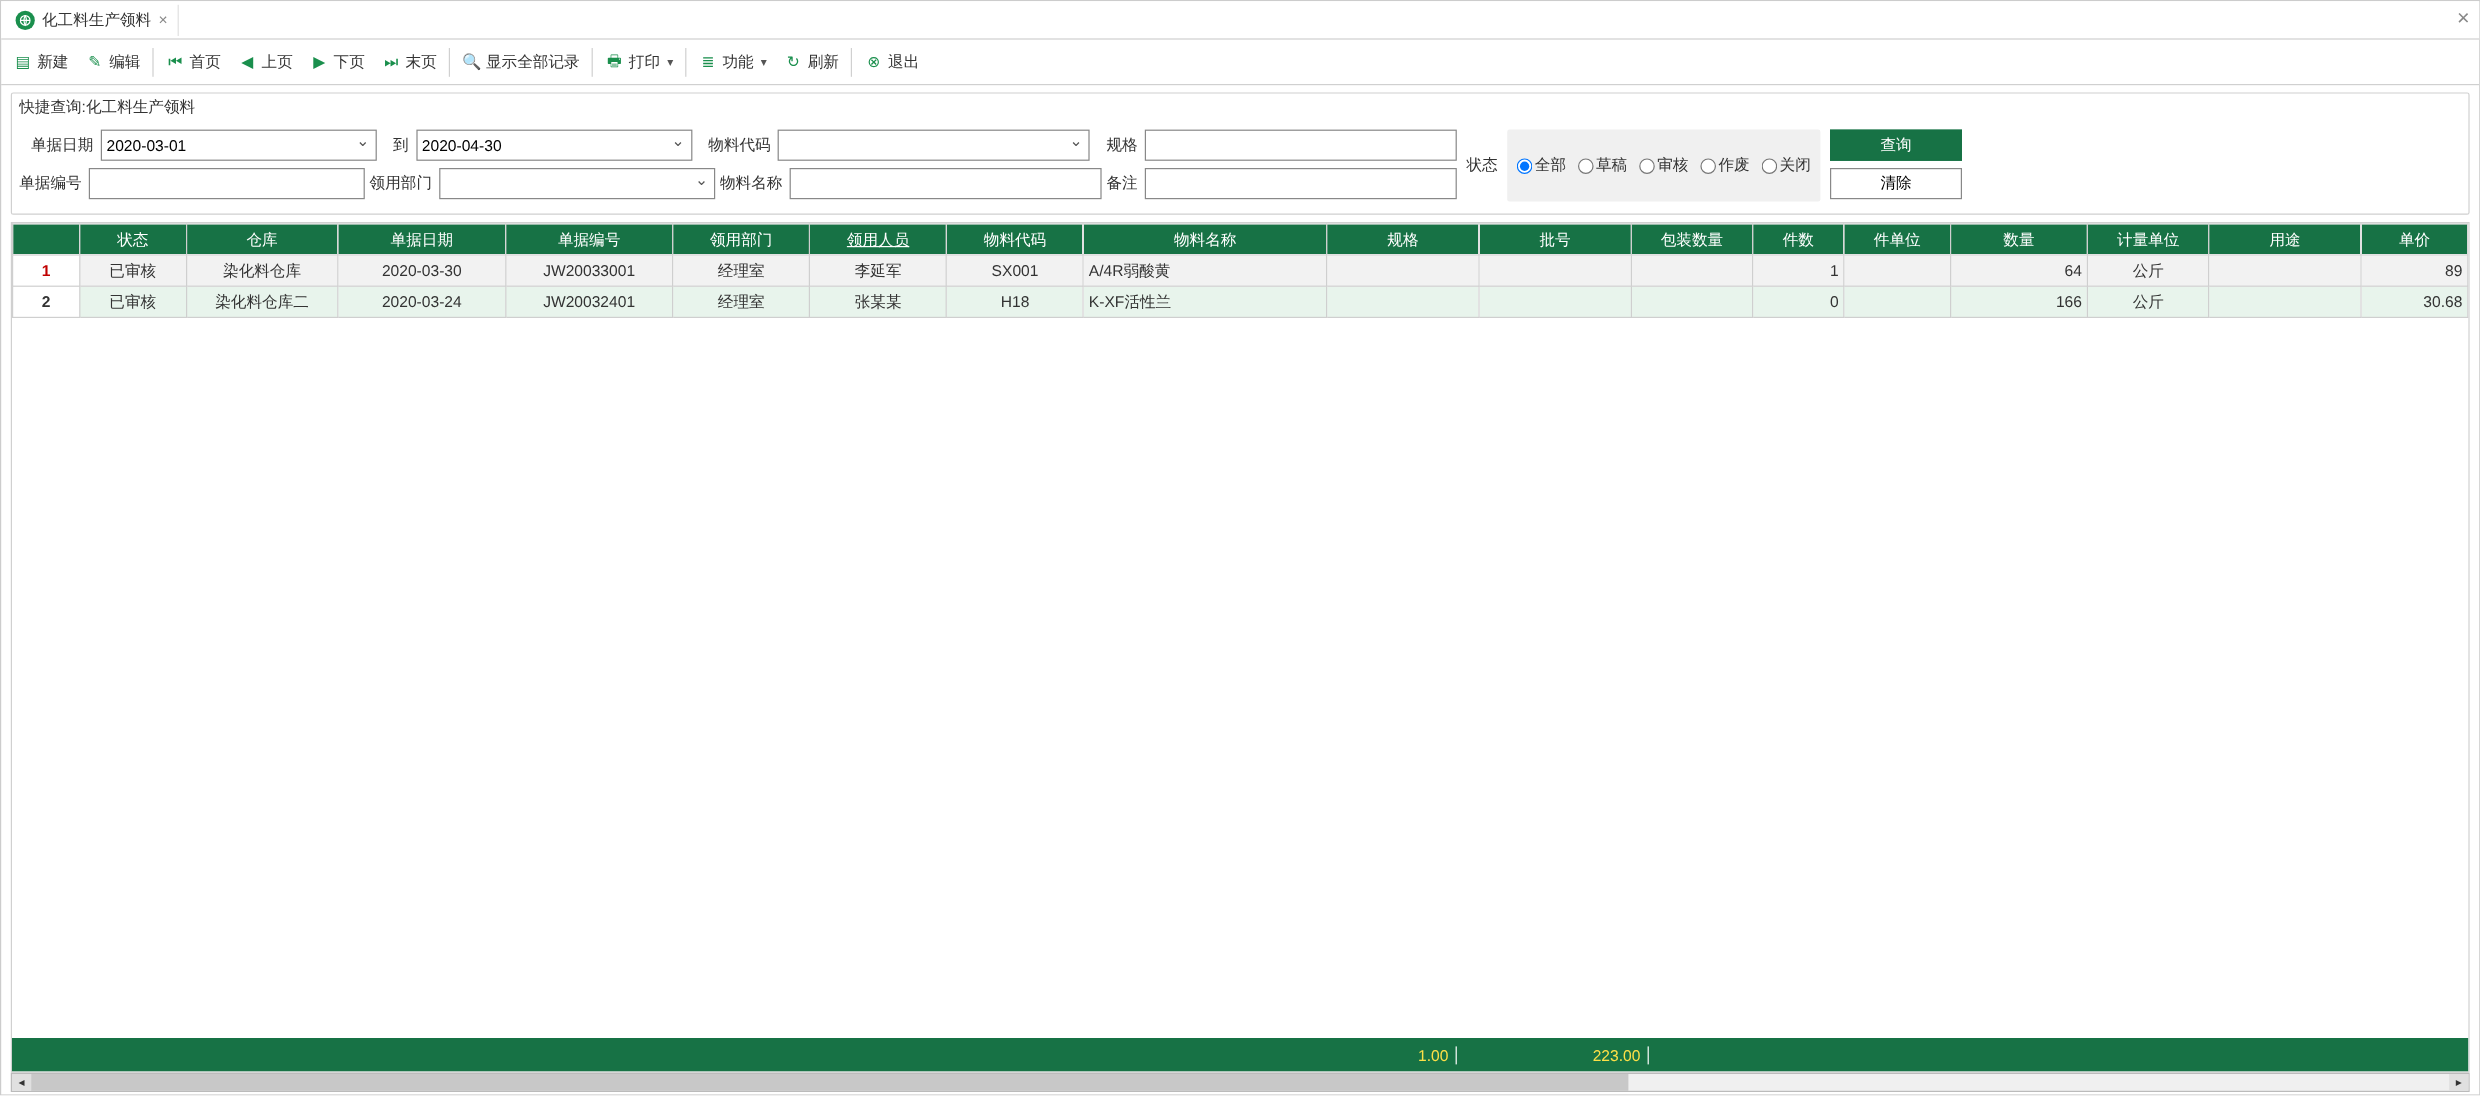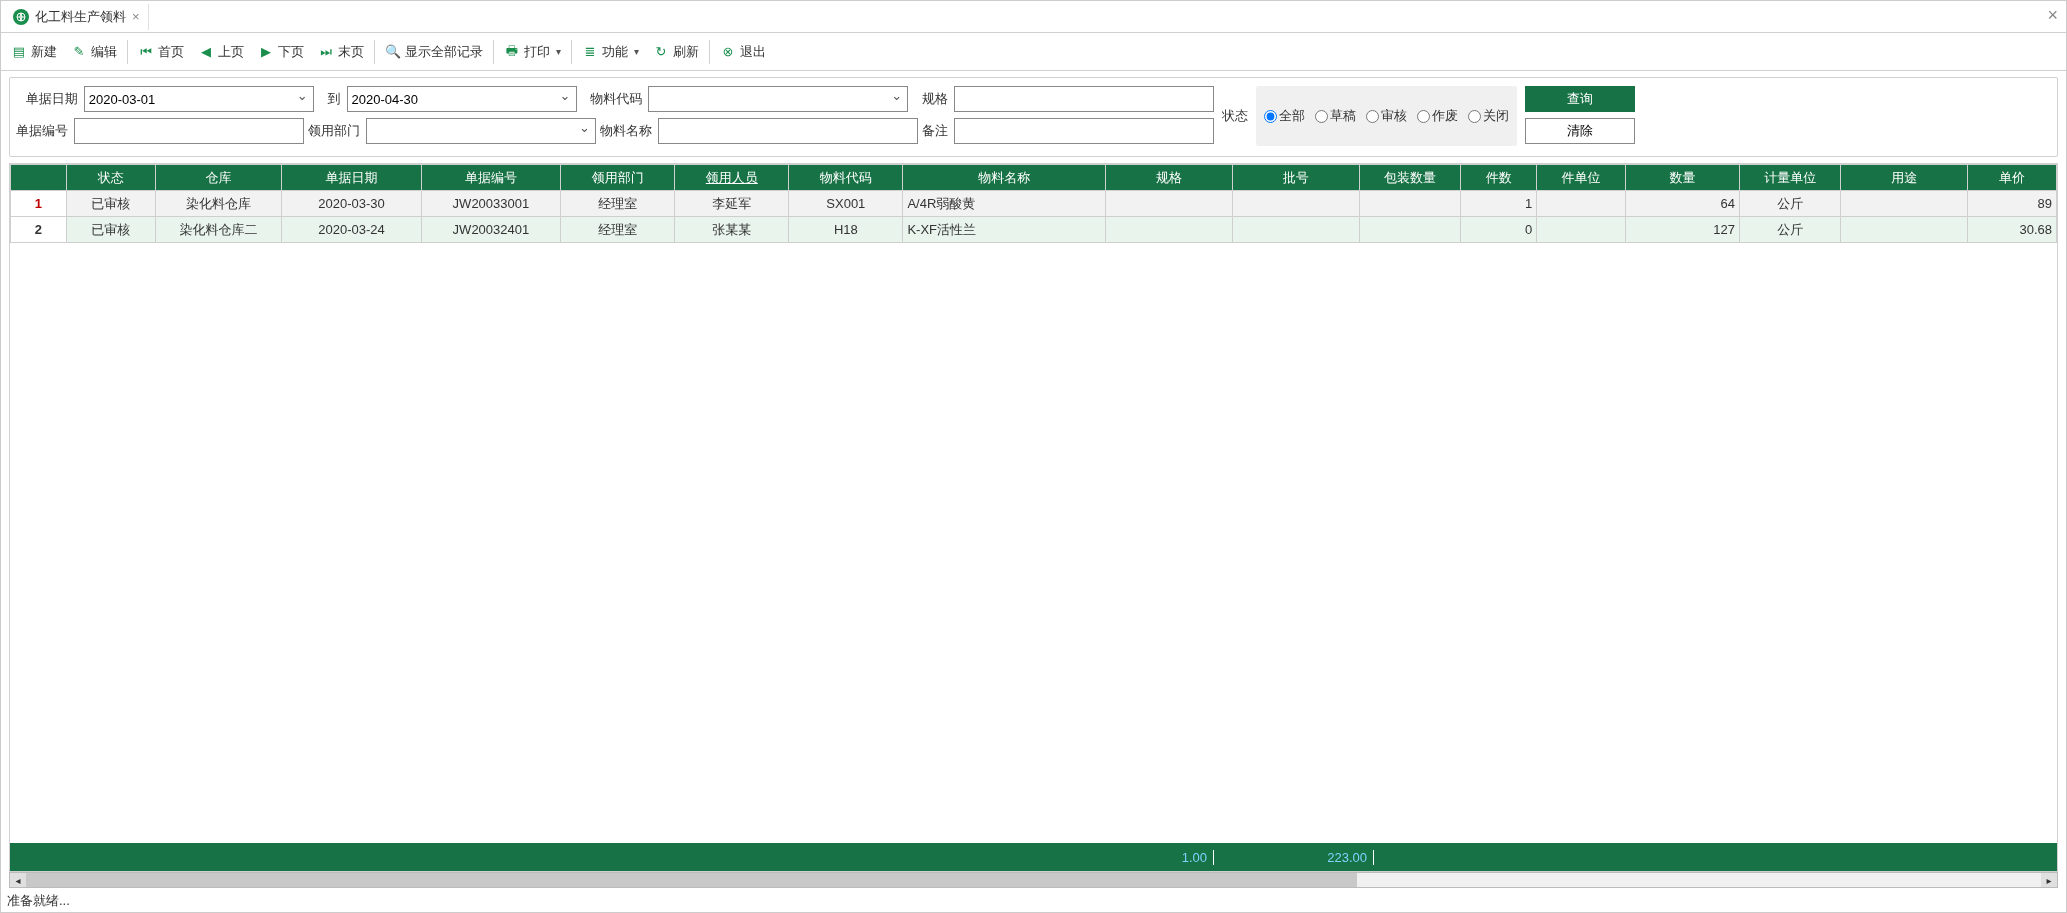--- a/index.html
+++ b/index.html
@@ -42,21 +42,21 @@
 th { background: #177245; color: #fff; font-weight: normal; text-align: center; }
 th:first-child { width: 44px; }
 td { text-align: center; }
 td.left { text-align: left; }
 td.right { text-align: right; }
 tr.row0 td { background: #f2f2f2; }
 tr.row1 td { background: #e8f4ec; }
 tr.row0 td:first-child, tr.row1 td:first-child { background: #fff; font-weight: bold; }
 tr.row0 td:first-child { color: #c00000; }
 
-.footer-row { background: #177245; color: #7dd3fc; height: 28px; display: flex; align-items: center; }
+.footer-row { background: #177245; color: #fde047; height: 28px; display: flex; align-items: center; }
 .footer-cell { border-right: 1px solid #fff; text-align: right; padding: 0 6px; }
 .hscroll { height: 16px; border: 1px solid #bbb; margin: 0 8px 2px 8px; background: #f0f0f0; position: relative; }
 .hscroll .btn-l, .hscroll .btn-r { position: absolute; width: 16px; height: 100%; background: #e0e0e0; display: flex; align-items: center; justify-content: center; font-size: 10px; cursor: pointer; }
 .hscroll .btn-l { left: 0; }
 .hscroll .btn-r { right: 0; }
 .hscroll .thumb { position: absolute; height: 100%; background: #c8c8c8; left: 16px; right: 700px; }
 .statusbar { height: 22px; padding: 2px 6px; font-size: 13px; }
 </style>
 </head>
 <body>
@@ -125,20 +125,23 @@
       <span>刷新</span>
     </div>
     <div class="toolbar-sep"></div>
     <div class="toolbar-btn">
       <span class="toolbar-icon icon-green">⊗</span>
       <span>退出</span>
     </div>
   </div>
 
   <div class="filter-area">
+    <div class="filter-title">
+      <span>快捷查询:</span><span>化工料生产领料</span>
+    </div>
     <div class="filter-body">
       <div style="flex:0 0 auto;">
         <div class="filter-grid">
           <span class="lbl">单据日期</span>
           <div class="sel"><input class="inp" value="2020-03-01" style=""></div>
           <span class="lbl">到</span>
           <div class="sel"><input class="inp" value="2020-04-30" style=""></div>
           <span class="lbl">物料代码</span>
           <div class="sel"><input class="inp" value="" style=""></div>
           <span class="lbl">规格</span>
@@ -239,21 +242,21 @@
               <td>JW20032401</td>
               <td>经理室</td>
               <td>张某某</td>
               <td>H18</td>
               <td class="left">K-XF活性兰</td>
               <td></td>
               <td></td>
               <td></td>
               <td class="right">0</td>
               <td></td>
-              <td class="right">127</td>
+              <td class="right">166</td>
               <td>公斤</td>
               <td></td>
               <td class="right">30.68</td>
             </tr>
           </tbody>
       </table>
     </div>
     <div class="footer-row" id="footer-row">
         <div class="footer-cell" style="width: 44px;"></div>
         <div class="footer-cell" style="width: 70px;"></div>
@@ -275,14 +278,13 @@
         <div class="footer-cell" style="width: 70px;"></div>
       </div>
   </div>
 
   <div class="hscroll">
     <div class="btn-l">◂</div>
     <div class="thumb"></div>
     <div class="btn-r">▸</div>
   </div>
 
-  <div class="statusbar">准备就绪...</div>
 </div>
 
 </body></html>

